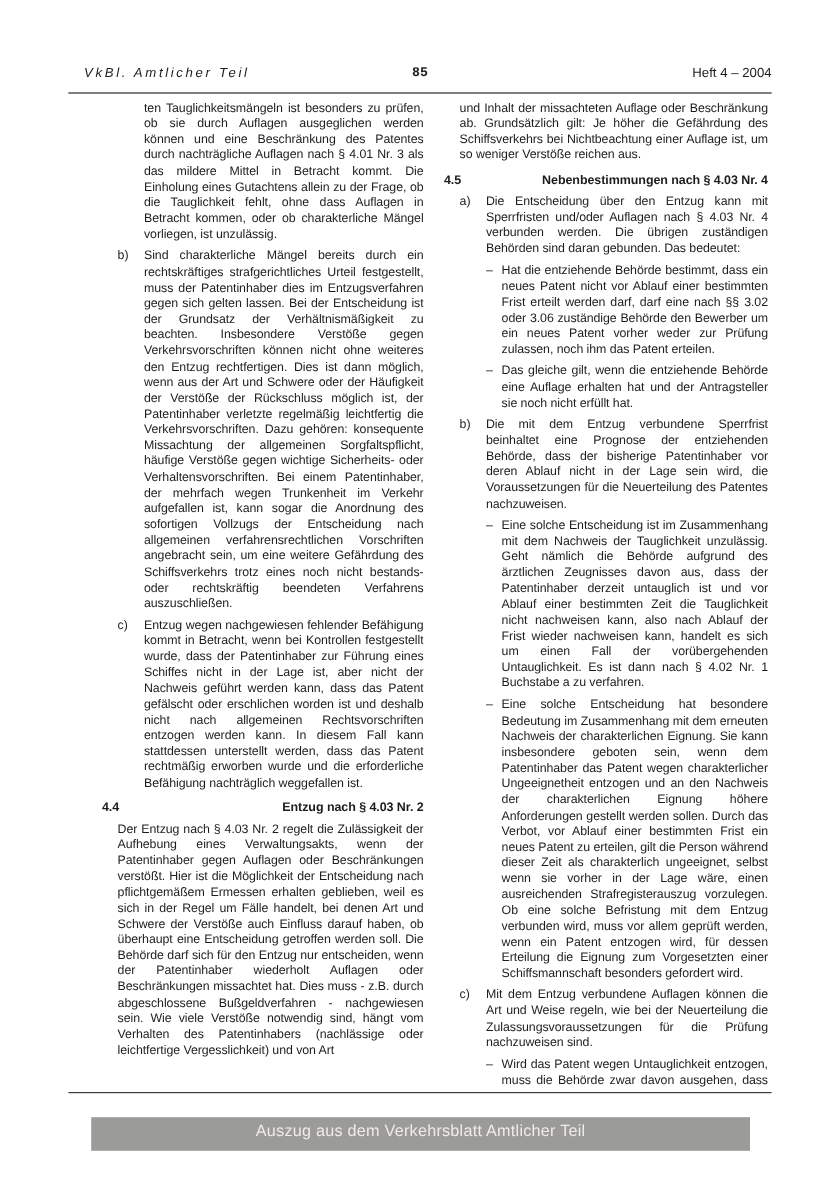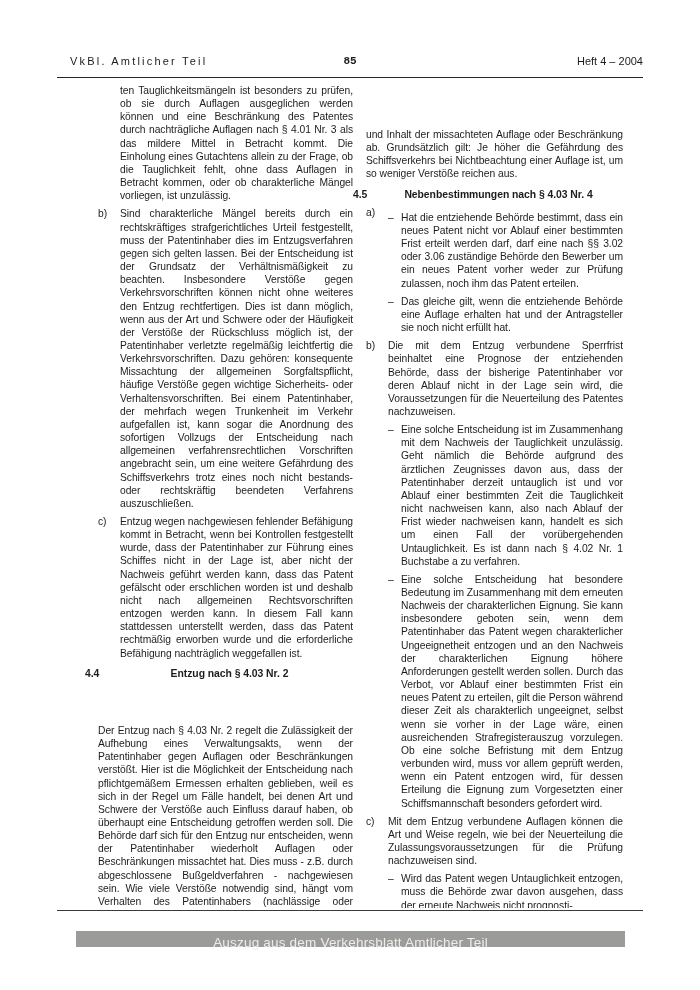--- a/index.html
+++ b/index.html
@@ -12,62 +12,62 @@
     overflow: hidden;
   }
   .page { position: absolute; inset: 0; }
 
   
   .header {
     position: absolute; top: 55px; left: 57px; right: 57px; height: 22px;
     border-bottom: 1.6px solid #262626;
     font-size: 11px; display: flex; align-items: flex-start;
   }
-  .h-left { margin-left: 13px; letter-spacing: 2.2px; }
+  .h-left { margin-left: 13px; letter-spacing: 2.2px; font-style: italic; }
   .h-center { position: absolute; left: 50%; transform: translateX(-50%); font-weight: bold; font-family: Liberation Mono, monospace; }
   .h-right { margin-left: auto; text-align: center; }
 
   
   .columns {
     position: absolute; top: 84px; left: 85px; width: 555px;
-    display: flex; 
+    display: flex; gap: 17px;
   }
   .col {
     width: 268px; height: 824px; overflow: hidden;
     font-size: 10.3px; line-height: 13.15px;
     text-align: justify; hyphens: auto; letter-spacing: -0.05px;
   }
   .col-right { width: 270px; }
 
   .para { margin: 0 0 5px 0; }
-  .lvl1 { padding-left: 13px; margin-top: 44px; }
+  .lvl1 { padding-left: 13px; }
   .lvl2 { padding-left: 35px; }
 
   .item { display: flex; margin: 0 0 5px 0; }
   .item-label { flex: 0 0 22px; margin-left: 13px; }
   .item-body { flex: 1; min-width: 0; }
   .item-body .para { margin: 0; }
   .dash-item { display: flex; margin-top: 5px; }
   .dash-label { flex: 0 0 13px; }
   .dash-text { flex: 1; min-width: 0; margin: 0; }
 
   .heading {
     display: flex; font-weight: bold; font-size: 10.4px;
     margin: 7px 0 5px 0;
   }
   .h-num { flex: 0 0 21px; }
-  .h-title { flex: 1; text-align: center; }
+  .h-title { flex: 1; text-align: right; }
 
   
   .bottom-rule {
     position: absolute; top: 910px; left: 57px; right: 57px;
     border-top: 1.2px solid #3a3a3a;
   }
   .footer-bar {
-    position: absolute; top: 931px; left: 76px; width: 549px; height: 16px;
+    position: absolute; top: 931px; left: 76px; width: 549px; height: 28px;
     background: #9b9b99;
     color: #f1ebe9;
     font-size: 13.5px; line-height: 24px; text-align: center;
     letter-spacing: 0.2px;
   }
 </style>
 </head>
 <body>
 
 <div class="page">
@@ -109,20 +109,21 @@
       <p class="para lvl1">und Inhalt der missachteten Auflage oder Beschränkung ab. Grundsätzlich gilt: Je höher die Gefährdung des Schiffsverkehrs bei Nichtbeachtung einer Auflage ist, um so weniger Verstöße reichen aus.</p>
 
       <div class="heading">
         <span class="h-num">4.5</span>
         <span class="h-title">Nebenbestimmungen nach § 4.03 Nr. 4</span>
       </div>
 
       <div class="item">
         <span class="item-label">a)</span>
         <div class="item-body">
+          <p class="para">Die Entscheidung über den Entzug kann mit Sperrfristen und/oder Auflagen nach § 4.03 Nr. 4 verbunden werden. Die übrigen zuständigen Behörden sind daran gebunden. Das bedeutet:</p>
           <div class="dash-item">
             <span class="dash-label">–</span>
             <p class="dash-text">Hat die entziehende Behörde bestimmt, dass ein neues Patent nicht vor Ablauf einer bestimmten Frist erteilt werden darf, darf eine nach §§ 3.02 oder 3.06 zuständige Behörde den Bewerber um ein neues Patent vorher weder zur Prüfung zulassen, noch ihm das Patent erteilen.</p>
           </div>
           <div class="dash-item">
             <span class="dash-label">–</span>
             <p class="dash-text">Das gleiche gilt, wenn die entziehende Behörde eine Auflage erhalten hat und der Antragsteller sie noch nicht erfüllt hat.</p>
           </div>
         </div>
       </div>

